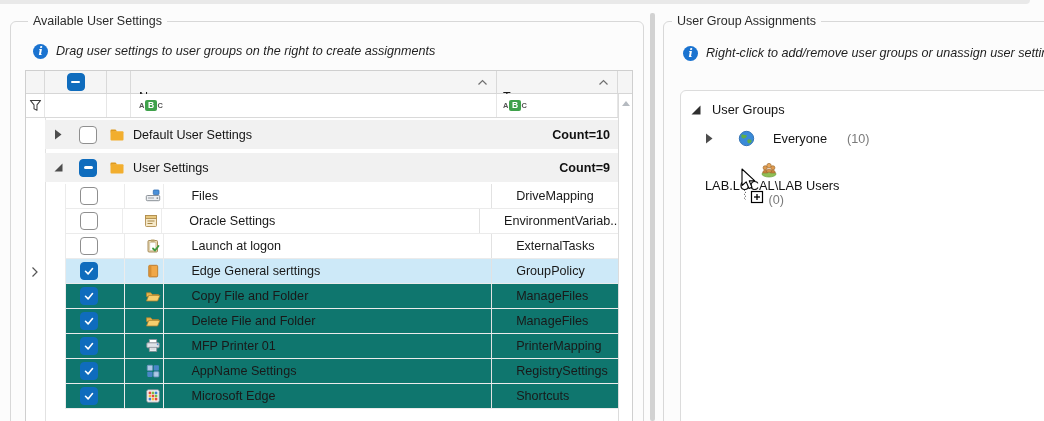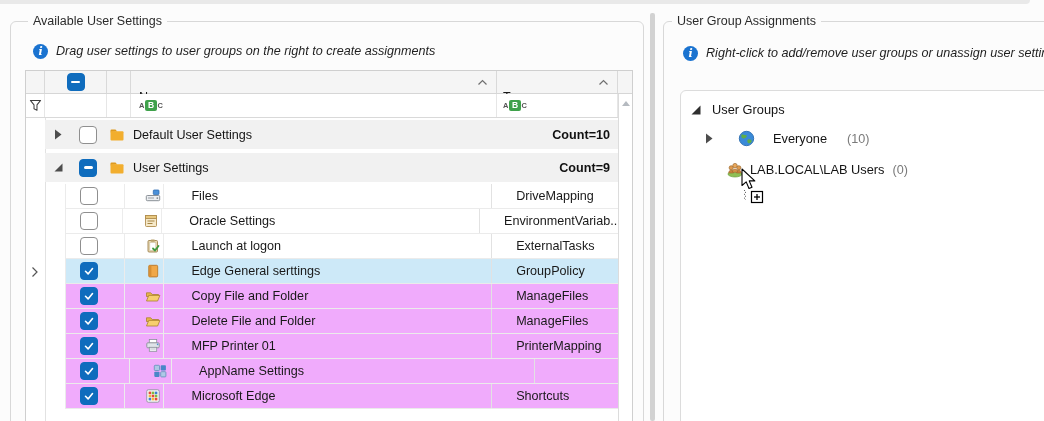--- a/index.html
+++ b/index.html
@@ -67,21 +67,21 @@
   .row-line{position:relative;}
   .group-row{display:flex;align-items:center;height:29px;margin-left:19px;width:574px;background:#f1f1f1;padding-left:9px;}
   .group-row .expander{width:10px;margin-right:15px;display:flex;align-items:center;}
   .group-row .g-folder{margin:0 8px 0 12px;display:flex;}
   .g-label{color:#141414;font-size:12.6px;}
   .g-count{margin-left:auto;margin-right:9px;font-weight:bold;color:#111;font-size:12.6px;}
   .gap2{height:2px;} .gap4{height:4px;}
 
   .data-row{display:flex;align-items:stretch;height:25px;margin-left:39px;width:554px;
     border-bottom:1px solid #ebebeb;border-left:1px solid #ebebeb;background:#fff;gap:18px;}
-  .data-row.checked{background:#f0abfc;}
+  .data-row.checked{background:#0f766e;}
   .data-row.selected{background:#cde9f8;}
   .d-cb{width:64px;padding-left:14px;display:flex;align-items:center;border-right:1px solid #ececec;}
   .d-icon{width:24px;display:flex;align-items:center;justify-content:center;border-right:1px solid #ececec;}
   .d-name{width:345px;padding-left:9px;display:flex;align-items:center;border-right:1px solid #e2e2e2;
     color:#191919;font-size:12.6px;white-space:nowrap;overflow:hidden;}
   .d-type{width:121px;padding-left:6px;display:flex;align-items:center;color:#191919;font-size:12.6px;white-space:nowrap;}
   .row-indicator{position:absolute;left:5px;top:50%;transform:translateY(-50%);display:flex;}
 
   
   .scrollcol{position:absolute;left:592px;top:23px;bottom:0;width:14px;background:#fff;
@@ -89,21 +89,21 @@
   .scrollcol svg{margin-top:7px;}
 
   
   .splitter{left:650px;top:13px;width:5px;height:408px;background:#d2d2d2;border-radius:2px;}
 
   
   .tree-panel{left:680px;top:90px;width:380px;height:345px;background:#fff;border:1px solid #dcdcdc;border-radius:6px;}
   .tree-row{position:absolute;display:flex;align-items:center;gap:0;}
   .t-root{left:10px;top:11px;}
   .t-item1{left:24px;top:39px;gap:12px;}
-  .t-item2{left:24px;top:70px;}
+  .t-item2{left:24px;top:70px;flex-direction:column;}
   .t-arrow{width:12px;display:flex;align-items:center;margin-right:9px;}
   .t-icon{display:flex;margin-right:6px;}
   .t-label{font-size:12.8px;color:#141414;white-space:nowrap;}
   .t-label.bold{font-weight:normal;}
   .t-count{color:#7a7a7a;margin-left:8px;font-size:12.6px;}
 
   .cursor{left:741px;top:168px;z-index:9;}
 </style>
 </head>
 <body>
@@ -373,20 +373,21 @@
         </div>
       <div class="d-icon">
         <svg width="16" height="16" viewBox="0 0 16 16">
           <rect x="2.3" y="2.3" width="5.2" height="5.2" rx="0.8" fill="#aec9e6" stroke="#6d94c0" stroke-width="0.9"></rect>
           <rect x="8.7" y="2.3" width="5.2" height="5.2" rx="0.8" fill="#4a86c8"></rect>
           <rect x="2.3" y="8.7" width="5.2" height="5.2" rx="0.8" fill="#4a86c8"></rect>
           <rect x="8.7" y="8.7" width="5.2" height="5.2" rx="0.8" fill="#aec9e6" stroke="#6d94c0" stroke-width="0.9"></rect>
         </svg>
       </div>
       <div class="d-name">AppName Settings</div>
+      <div class="d-type">RegistrySettings</div>
     </div>
   </div>
 
   <div class="row-line">
     <div class="data-row checked">
       <div class="d-cb">
           <div class="cb full">
         <svg width="12" height="12" viewBox="0 0 12 12">
               <path d="M2.5 6.3l2.6 2.6 4.4-5.4" fill="none" stroke="#fff" stroke-width="1.6" stroke-linecap="round" stroke-linejoin="round"></path>
             </svg>

